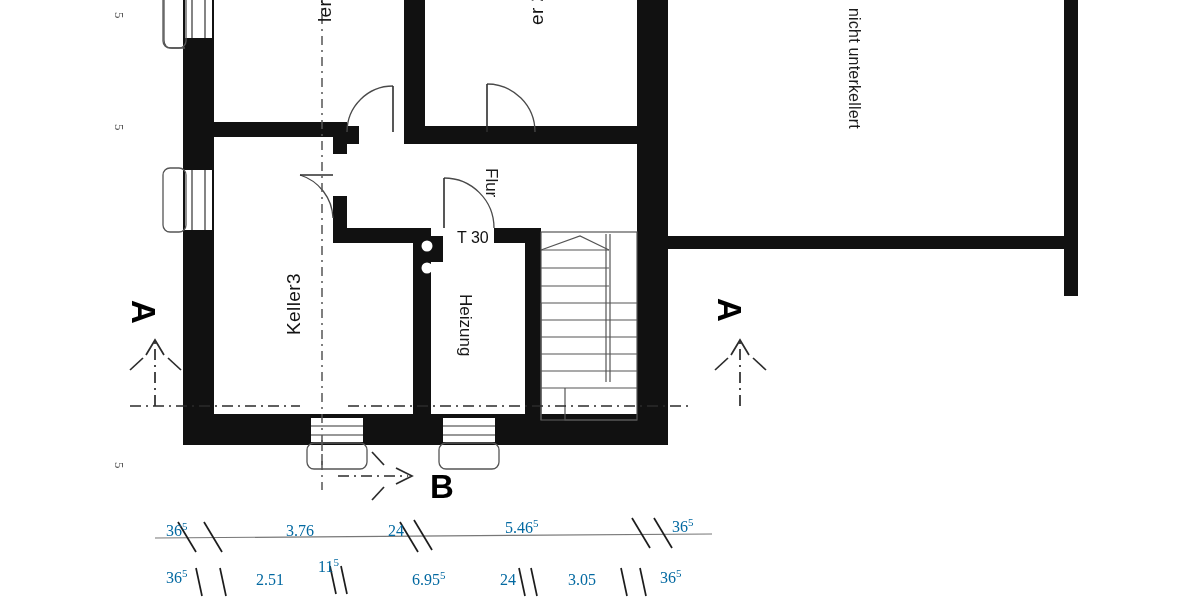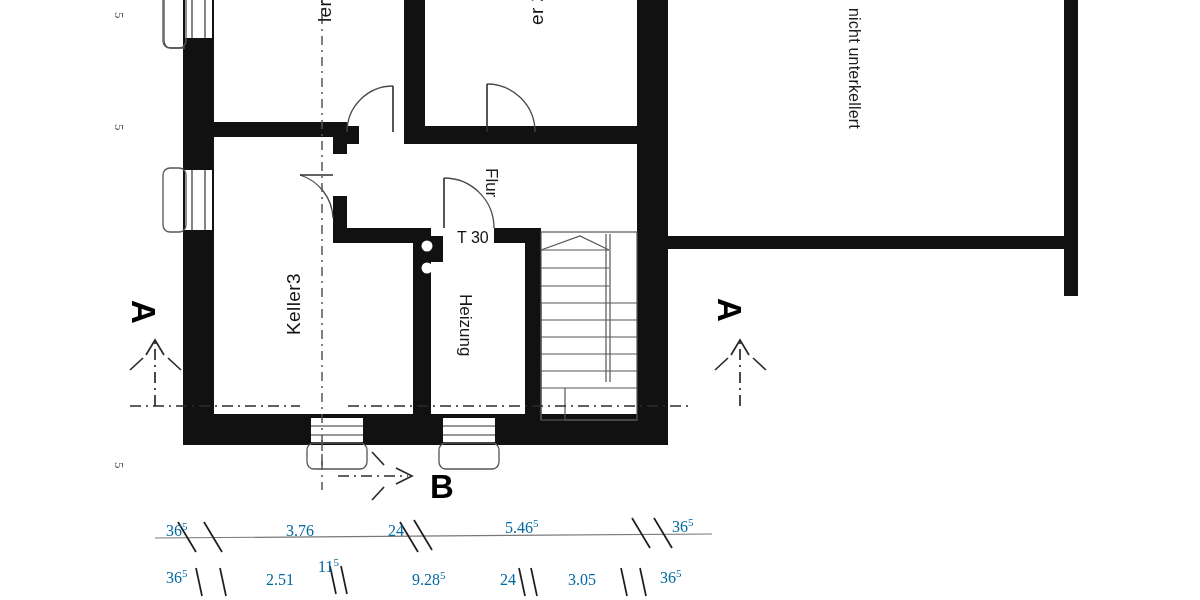--- a/index.html
+++ b/index.html
@@ -332,28 +332,28 @@
   <div class="lbl lbl-dim" style="left:505px; top:518px;">
     <span>5.46</span><sup>5</sup>
   </div>
   <div class="lbl lbl-dim" style="left:672px; top:517px;">
     <span>36</span><sup>5</sup>
   </div>
 
   <div class="lbl lbl-dim" style="left:166px; top:568px;">
     <span>36</span><sup>5</sup>
   </div>
-  <div class="lbl lbl-dim" style="left:256px; top:570px;margin-left:10px;">
+  <div class="lbl lbl-dim" style="left:256px; top:570px;">
     <span>2.51</span><sup></sup>
   </div>
   <div class="lbl lbl-dim" style="left:318px; top:557px;">
     <span>11</span><sup>5</sup>
   </div>
   <div class="lbl lbl-dim" style="left:412px; top:570px;">
-    <span>9.28</span><sup>5</sup>
+    <span>6.95</span><sup>5</sup>
   </div>
   <div class="lbl lbl-dim" style="left:500px; top:570px;">
     <span>24</span><sup></sup>
   </div>
   <div class="lbl lbl-dim" style="left:568px; top:570px;">
     <span>3.05</span><sup></sup>
   </div>
   <div class="lbl lbl-dim" style="left:660px; top:568px;">
     <span>36</span><sup>5</sup>
   </div>

